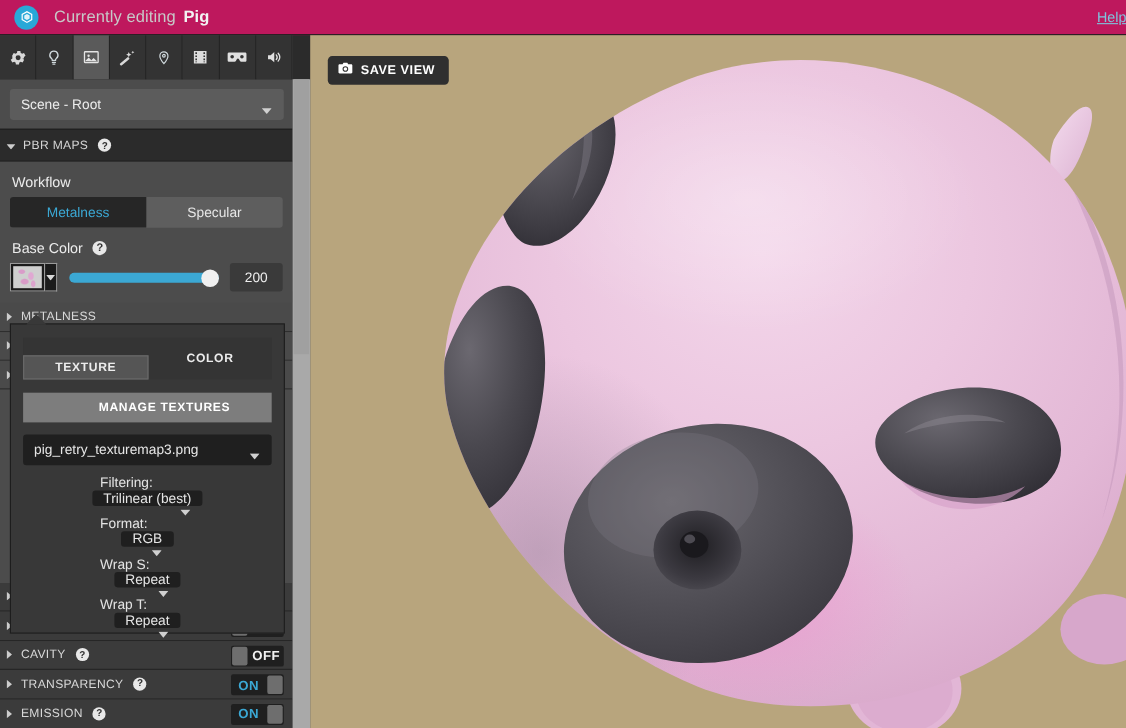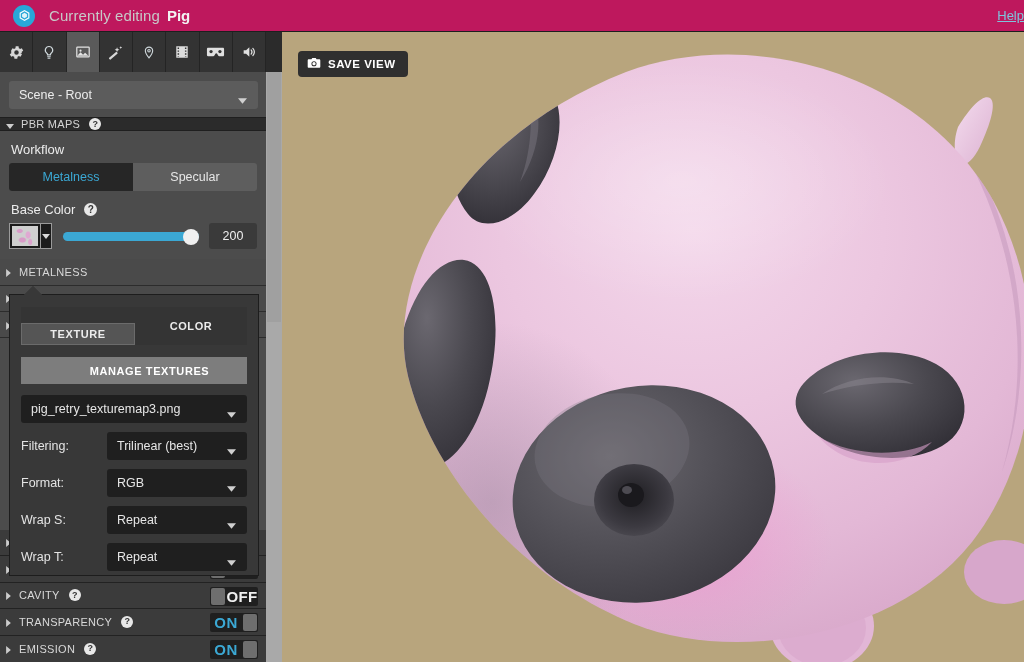--- a/index.html
+++ b/index.html
@@ -75,21 +75,21 @@
     border-radius: 3px;
     display: flex; align-items: center;
     padding: 0 10px;
     color: #ececec; font-size: 12.5px;
     cursor: pointer;
   }
   #scene-select .caret { position: absolute; right: 11px; top: 12px; }
 
   
   .section-header {
-    height: 14px;
+    height: 30px;
     background: #2b2b2b;
     border-top: 1px solid #1f1f1f;
     border-bottom: 1px solid #1f1f1f;
     display: flex; align-items: center;
     padding-left: 6px;
     cursor: pointer;
   }
   .section-header .tri { margin-right: 7px; }
   .section-header .hdr-label {
     color: #d4d4d4; font-size: 11px; letter-spacing: .3px;
@@ -229,20 +229,21 @@
     position: relative;
     height: 28px; background: #1f1f1f; border-radius: 3px;
     display: flex; align-items: center; padding: 0 10px;
     color: #e6e6e6; font-size: 12.5px; cursor: pointer;
   }
   .dropdown .caret { position: absolute; right: 11px; top: 12px; }
   #texture-file { margin: 11px 11px 0 11px; text-align: right; }
   .param-row {
     display: flex; align-items: center;
     margin: 9px 11px 0 11px;
+    flex-direction: column;
   }
   .param-row .p-label {
     width: 86px; flex: none;
     color: #e4e4e4; font-size: 12.5px;
   }
   .param-row .dropdown { flex: 1; }
 
   
   .toggle-row {
     height: 26.5px;
@@ -262,21 +263,21 @@
     width: 48px; height: 19px;
     background: #1f1f1f; border-radius: 2px;
     display: flex; align-items: center;
   }
   .switch .knob {
     width: 14px; height: 17px; background: #6e6e6e; border-radius: 2px;
     flex: none; margin: 0 1px;
   }
   .switch .st {
     flex: 1; text-align: center;
-    font-size: 15px; font-weight: bold; letter-spacing: .4px;
+    font-size: 12px; font-weight: bold; letter-spacing: .4px;
   }
   .switch.off .st { color: #f0f0f0; }
   .switch.on .st { color: #3ba8d4; }
 
   
   #panel-scrollbar {
     position: absolute; left: 266px; top: 72px;
     width: 16px; height: 590px;
     background: #a9a9a9;
     z-index: 50; cursor: pointer;

